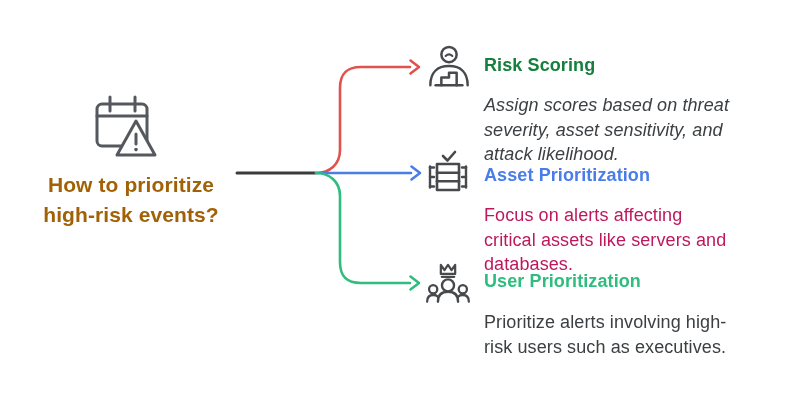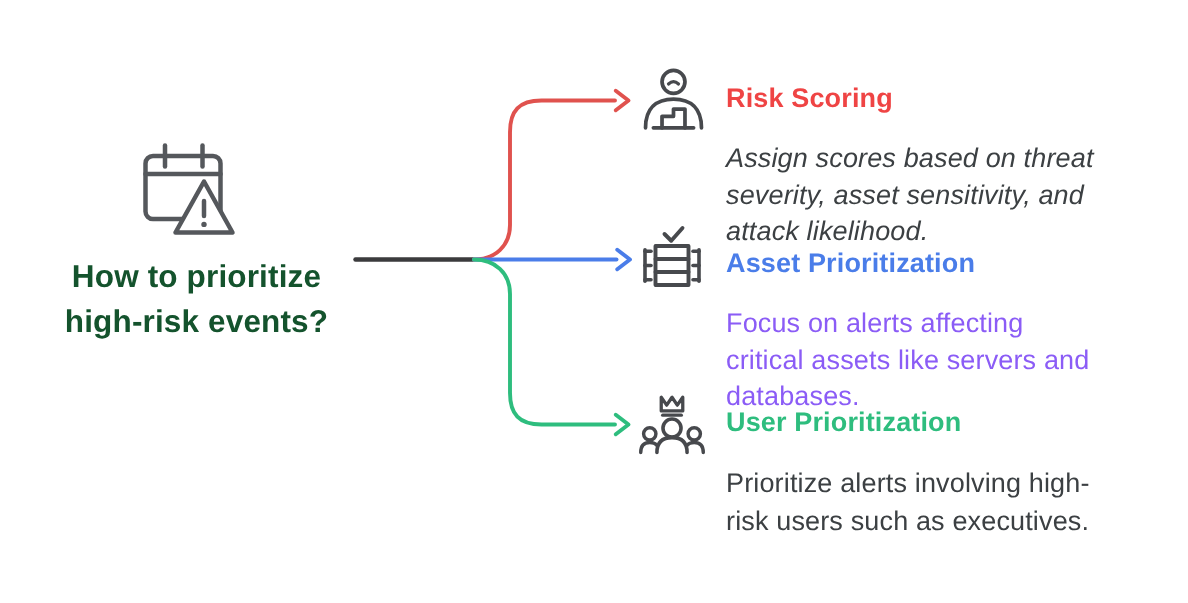--- a/index.html
+++ b/index.html
@@ -67,61 +67,61 @@
   <svg class="abs icon question-icon" width="66" height="68" viewBox="0 0 66 68" style="color: rgb(85, 88, 92);">
     <path d="M17 3 V17" stroke-width="3"></path>
     <path d="M42 3 V17" stroke-width="3"></path>
     <rect x="4" y="10" width="50" height="42" rx="5" stroke-width="3"></rect>
     <path d="M4 22 H54" stroke-width="3"></path>
     <path class="fill-white" d="M43 27 L62 61 L24 61 Z" stroke-width="3"></path>
     <path d="M43 40 V50" stroke-width="3"></path>
     <circle class="fill-dot" cx="43" cy="55.6" r="1.8"></circle>
   </svg>
 
-  <div class="abs question-title" style="color: #14532d;">How to prioritize
+  <div class="abs question-title" style="color: #a16207;">How to prioritize
 high-risk events?</div>
 
   <svg class="abs connectors" width="792" height="402" viewBox="0 0 792 402">
     <path class="trunk" d="M237 173 H315" style="stroke: rgb(59, 59, 61);"></path>
     <path class="branch-line" d="M316 173 C330 173 340 164 340 150 V88 C340 74 346 67 361 67 H410" style="stroke: rgb(224, 82, 78);"></path>
     <path class="branch-line" d="M410.5 60.5 L419 67 L410.5 73.5" style="stroke: rgb(224, 82, 78);"></path>
     <path class="branch-line" d="M316 173 H411" style="stroke: rgb(74, 125, 233);"></path>
     <path class="branch-line" d="M411.5 166.5 L420 173 L411.5 179.5" style="stroke: rgb(74, 125, 233);"></path>
     <path class="branch-line" d="M316 173 C330 173 340 182 340 196 V262 C340 276 346 283 361 283 H410" style="stroke: rgb(46, 189, 126);"></path>
     <path class="branch-line" d="M410.5 276.5 L419 283 L410.5 289.5" style="stroke: rgb(46, 189, 126);"></path>
   </svg>
 
   <svg class="abs icon icon-0" width="44" height="46" viewBox="0 0 46 48" style="color: rgb(71, 73, 77);">
     <circle cx="23" cy="11" r="8" stroke-width="2.6"></circle>
     <path d="M19.5 12.5 Q23 9.2 26.5 12.5" stroke-width="2.2"></path>
     <path d="M3.5 43 C3.5 29.5 11 23 23 23 C35 23 42.5 29.5 42.5 43" stroke-width="2.6"></path>
     <path d="M9 43 H37" stroke-width="2.6"></path>
     <path d="M15 43 V35 H23 V30 H31 V43" stroke-width="2.6"></path>
   </svg>
-  <div class="abs branch-label label-0" style="color: #ef4444;">Risk Scoring</div>
+  <div class="abs branch-label label-0" style="color: #15803d;">Risk Scoring</div>
   <div class="abs branch-desc desc-0" style="color: rgb(60, 64, 67);">Assign scores based on threat
 severity, asset sensitivity, and
 attack likelihood.</div>
 
   <svg class="abs icon icon-1" width="48" height="48" viewBox="0 0 48 48" style="color: rgb(71, 73, 77);">
     <path d="M19 8 L23.5 12.5 L31 4" stroke-width="2.6"></path>
     <rect x="13" y="16" width="22" height="26" stroke-width="2.6"></rect>
     <path d="M13 24.7 H35" stroke-width="2.6"></path>
     <path d="M13 33.3 H35" stroke-width="2.6"></path>
     <path d="M6 18.5 V39.5" stroke-width="2.4"></path>
     <path d="M6 19.5 H10" stroke-width="2.4"></path>
     <path d="M6 29 H10" stroke-width="2.4"></path>
     <path d="M6 38.5 H10" stroke-width="2.4"></path>
     <path d="M42 18.5 V39.5" stroke-width="2.4"></path>
     <path d="M38 19.5 H42" stroke-width="2.4"></path>
     <path d="M38 29 H42" stroke-width="2.4"></path>
     <path d="M38 38.5 H42" stroke-width="2.4"></path>
   </svg>
   <div class="abs branch-label label-1" style="color: rgb(74, 125, 233); text-align: right;">Asset Prioritization</div>
-  <div class="abs branch-desc desc-1" style="color: #8b5cf6;">Focus on alerts affecting
+  <div class="abs branch-desc desc-1" style="color: #be185d;">Focus on alerts affecting
 critical assets like servers and
 databases.</div>
 
   <svg class="abs icon icon-2" width="44" height="45" viewBox="0 0 46 46" style="color: rgb(71, 73, 77);">
     <path d="M15.5 3.5 L15.5 13 L30.5 13 L30.5 3.5 L26.7 9 L23 3.5 L19.3 9 Z" stroke-width="2.3"></path>
     <path d="M16.5 16 H29.5" stroke-width="2.3"></path>
     <circle cx="23" cy="25" r="6.3" stroke-width="2.5"></circle>
     <path d="M12.5 42 C12.5 34.5 16.5 31.6 23 31.6 C29.5 31.6 33.5 34.5 33.5 42" stroke-width="2.5"></path>
     <circle cx="7.5" cy="29" r="4.3" stroke-width="2.4"></circle>
     <path d="M1.2 42 C1.2 37 3.6 35 7.5 35 C10 35 11.6 35.8 12.4 37" stroke-width="2.4"></path>

